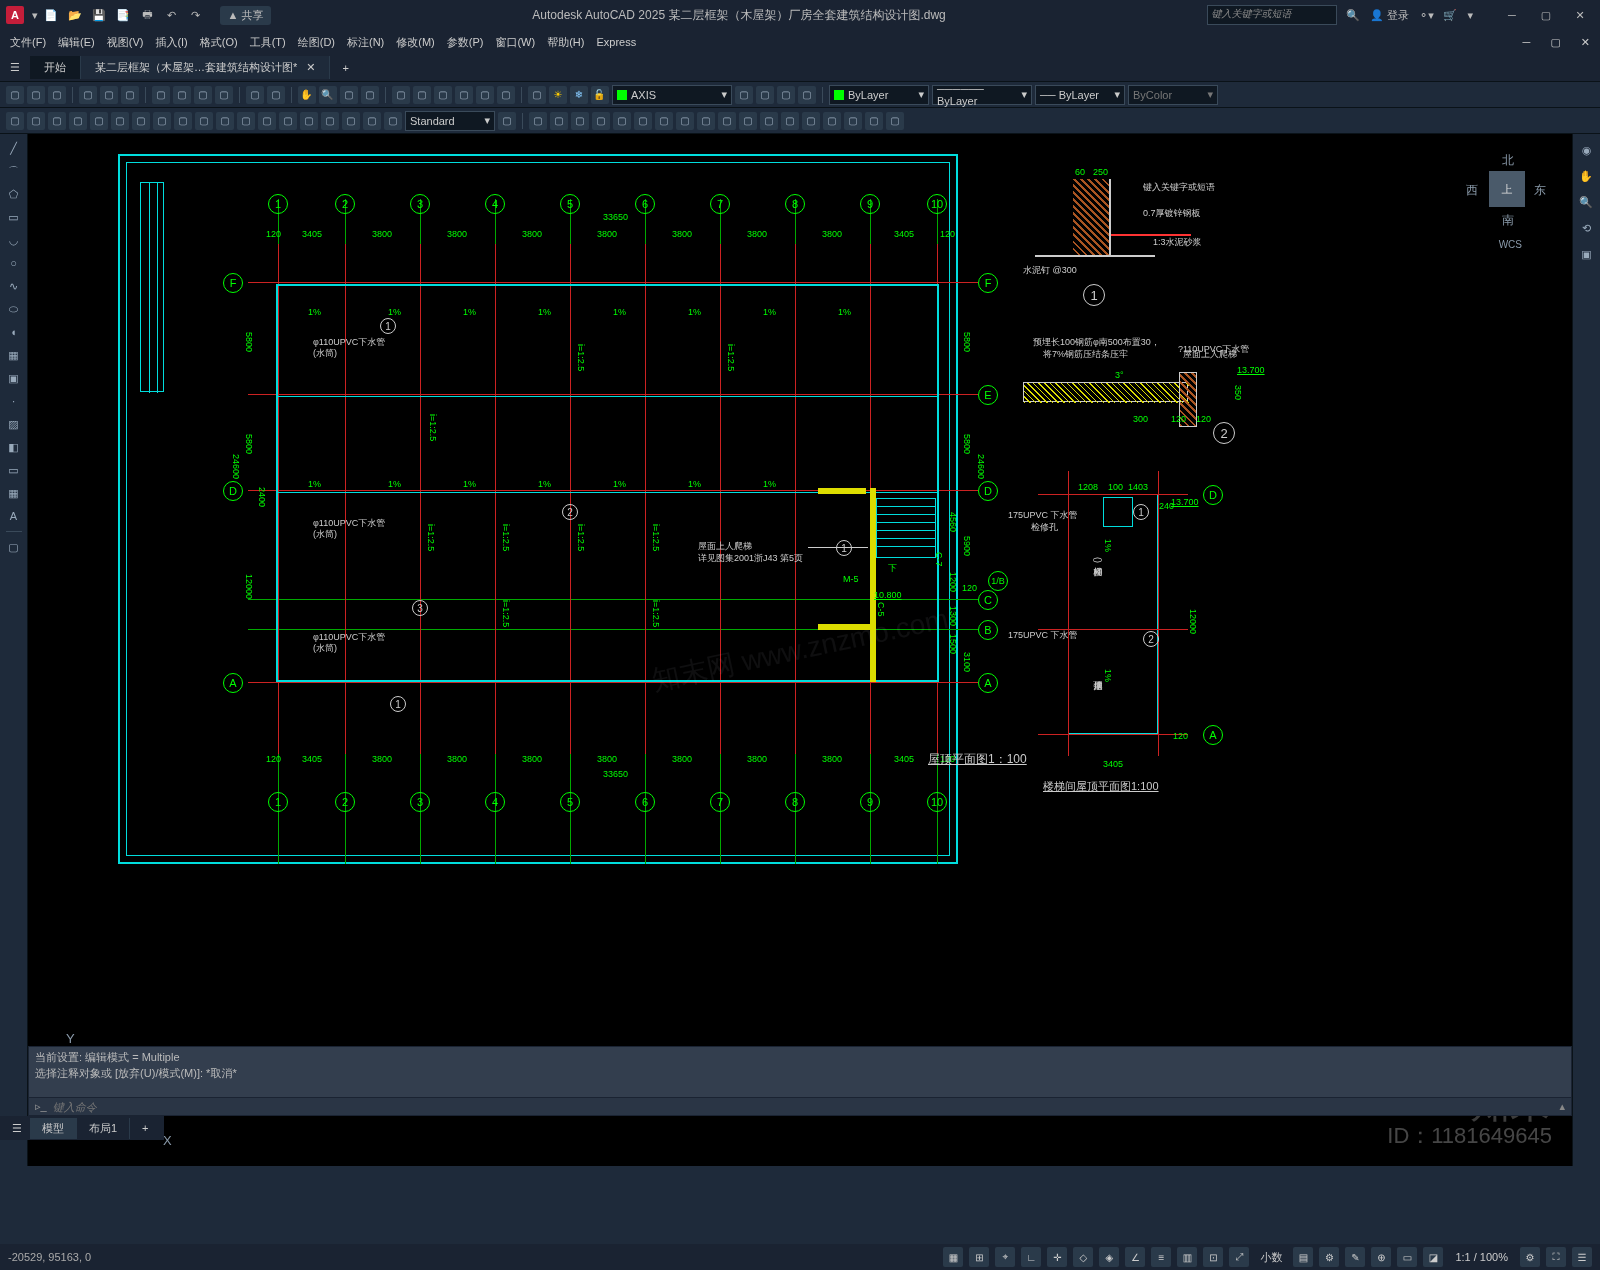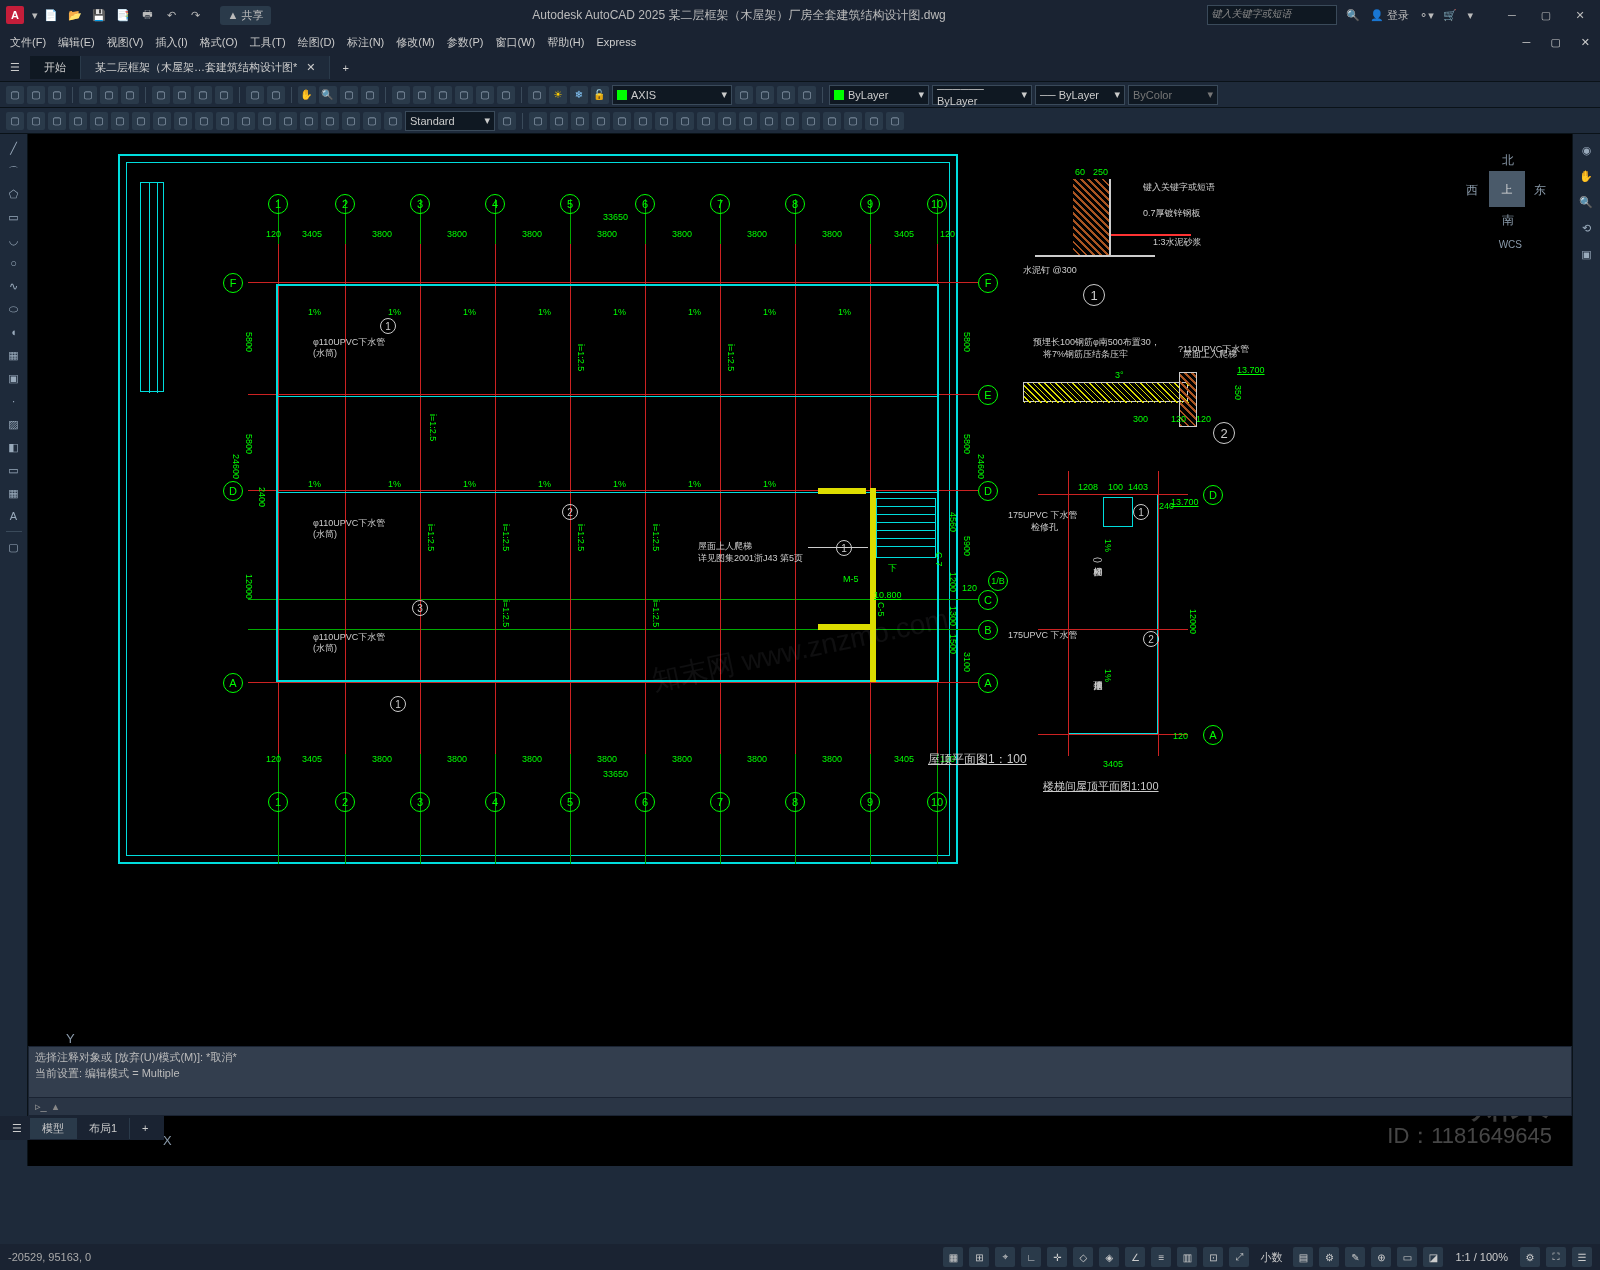--- a/index.html
+++ b/index.html
@@ -540,25 +540,26 @@
   <div class="right-toolbar">
     <div class="rt-btn">◉</div>
     <div class="rt-btn">✋</div>
     <div class="rt-btn">🔍</div>
     <div class="rt-btn">⟲</div>
     <div class="rt-btn">▣</div>
   </div>
 
   <div class="cmd-area">
     <div class="cmd-hist">
+      <div>当前设置: 编辑模式 = Multiple</div>
       <div>选择注释对象或 [放弃(U)/模式(M)]: *取消*</div>
-      <div>当前设置: 编辑模式 = Multiple</div>
     </div>
     <div class="cmd-input">
       <span class="cmd-prompt">▹_</span>
+      <input class="cmd-field" placeholder="键入命令" style="">
       <span style="color:#888">▴</span>
     </div>
   </div>
 
   <div class="bottom-tabs">
     <span style="padding:3px 8px">☰</span>
     <span class="btab active">模型</span>
     <span class="btab">布局1</span>
     <span class="btab" style="border:none">+</span>
   </div>

